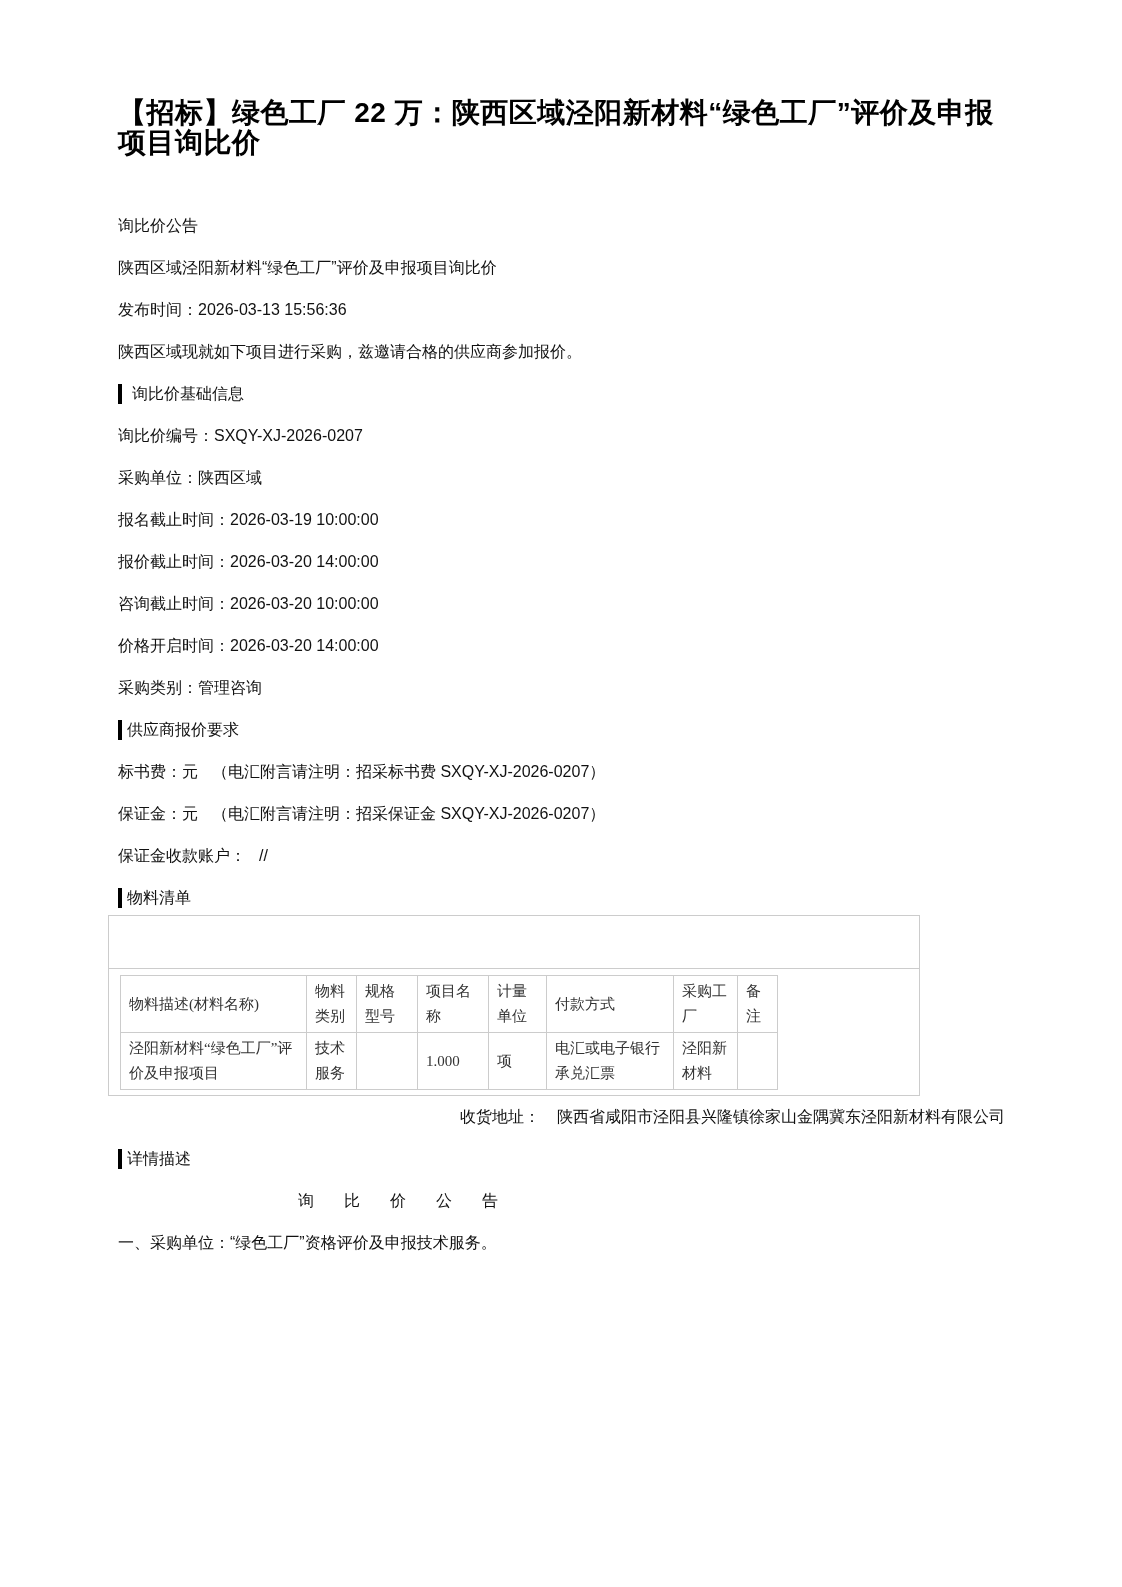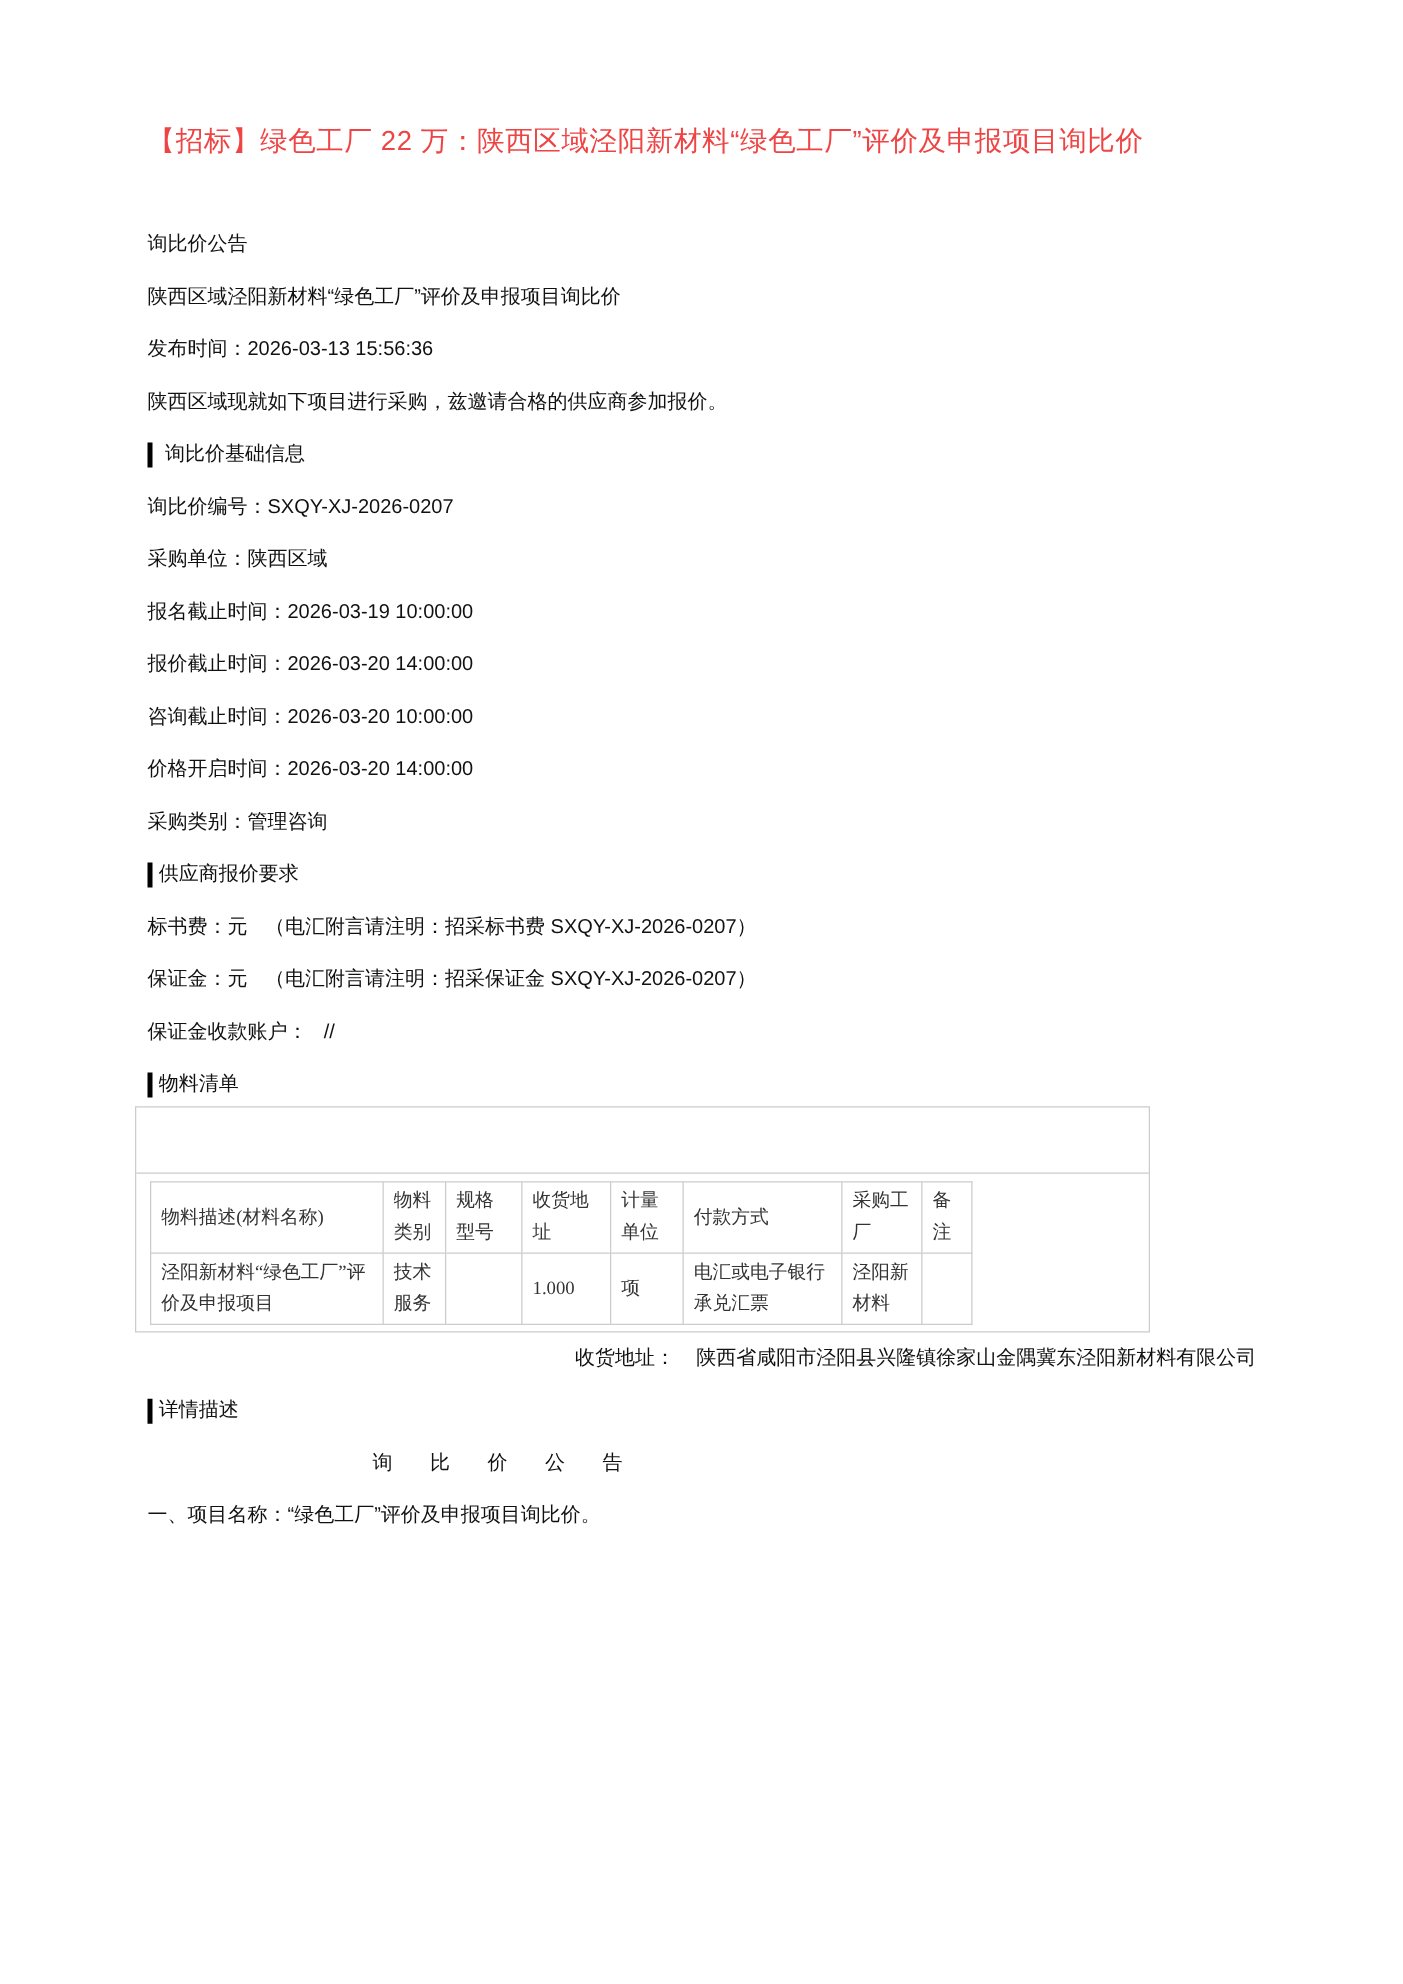--- a/index.html
+++ b/index.html
@@ -3,22 +3,22 @@
 <meta charset="utf-8">
 <style>
   html,body{margin:0;padding:0;background:#ffffff;}
   .page{
     width:1122px;height:1587px;box-sizing:border-box;
     padding:98px 117px 0 118px;background:#ffffff;
     font-family:"Liberation Sans","DejaVu Sans",sans-serif;
     color:#111111;overflow:hidden;
   }
   h1.title{
-    font-size:22px;line-height:30px;margin:0 0 47px 0;
-    font-weight:400;color:#ef4444;letter-spacing:.5px;
+    font-size:28px;line-height:30px;margin:0 0 47px 0;
+    font-weight:700;color:#000000;letter-spacing:.5px;
   }
   p.line{font-size:16px;line-height:42px;margin:0;color:#111111;}
   p.long{text-align:justify;}
   .section-header{
     font-size:16px;line-height:42px;display:flex;align-items:center;color:#111111;
   }
   .bar{width:4px;height:20px;background:#000000;margin-right:5px;flex:none;}
   .sh-gap .bar{margin-right:10px;}
   .note{margin-left:14px;}
   .note2{margin-left:13px;}
@@ -96,21 +96,21 @@
           <col style="width:58px">
             <col style="width:127px">
             <col style="width:64px">
             <col style="width:40px">
         </colgroup>
         <tbody>
             <tr>
           <th>物料描述(材料名称)</th>
           <th>物料类别</th>
           <th>规格型号</th>
-          <th>收货地址</th>
+          <th>项目名称</th>
           <th>计量单位</th>
           <th>付款方式</th>
           <th>采购工厂</th>
           <th>备注</th>
         </tr>
         <tr>
           <td>泾阳新材料“绿色工厂”评价及申报项目</td>
           <td>技术服务</td>
           <td></td>
           <td>1.000</td>
@@ -125,15 +125,15 @@
   </div>
 
   <p class="line after-box"><span>收货地址：</span><span class="gap2">陕西省咸阳市泾阳县兴隆镇徐家山金隅冀东泾阳新材料有限公司</span></p>
 
   <div class="section-header">
     <span class="bar"></span>
     <span>详情描述</span>
   </div>
 
   <p class="line doc-title">询比价公告</p>
-  <p class="line">一、项目名称：“绿色工厂”评价及申报项目询比价。</p>
+  <p class="line">一、采购单位：“绿色工厂”资格评价及申报技术服务。</p>
 
 </div>
 
 </body></html>

